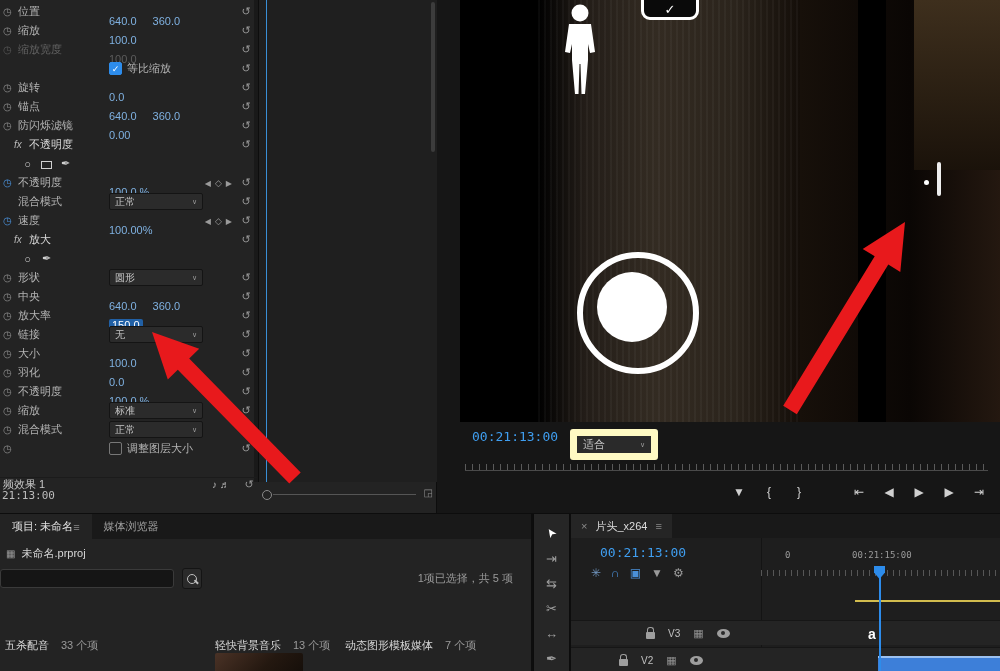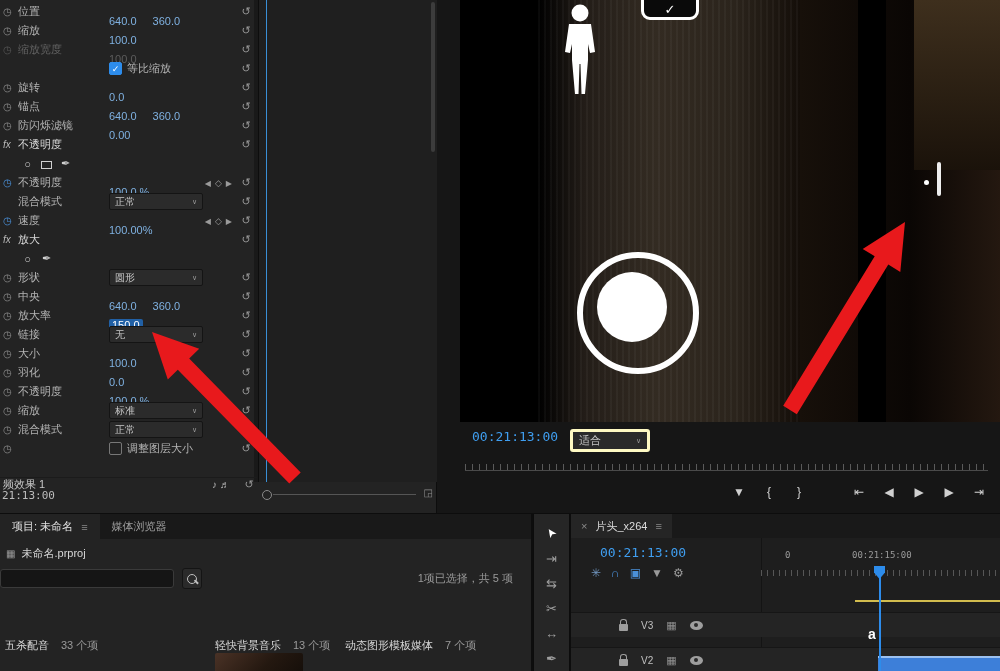--- a/index.html
+++ b/index.html
@@ -15,21 +15,21 @@
   .ec-row.dis .ec-label{color:#616161;}
   .ec-row.dis .ec-watch{color:#555;}
   .ec-vals{display:flex;gap:16px;margin-top:18px;}
   .ec-val{color:#7fb1e1;}
   .ec-val.dis{color:#5c5c5c;}
   .ec-val.hl{background:#2160a5;color:#fff;padding:0 3px;border-radius:2px;}
   .ec-flex{flex:1;}
   .ec-nav{color:#9a9a9a;font-size:8px;margin-right:6px;white-space:nowrap;}
   .ec-nav i{font-style:normal;margin:0 4px;font-size:9px;}
   .ec-reset{width:16px;flex:none;text-align:center;color:#9a9a9a;font-size:11px;}
-  .ec-fx{width:15px;flex:none;font-style:italic;font-size:10px;color:#b8b8b8;}
+  .ec-fx{width:15px;flex:none;font-style:italic;font-size:10px;color:#b8b8b8;margin-left:11px;}
   .ec-seclabel{color:#d8d8d8;}
   .ec-mask{width:19px;flex:none;text-align:center;color:#cfcfcf;font-size:11px;}
   .mrect{display:inline-block;width:9px;height:6px;border:1px solid #cfcfcf;vertical-align:middle;}
   .ec-check{width:11px;height:11px;flex:none;border:1px solid #777;border-radius:2px;margin-right:5px;
             display:flex;align-items:center;justify-content:center;font-size:9px;color:#fff;}
   .ec-check.checked{background:#2d8ceb;border-color:#2d8ceb;}
   .ec-chklabel{color:#b4b4b4;}
   .ec-split{position:absolute;left:254px;top:0;width:4px;height:482px;background:#191919;}
   .ec-lane{position:absolute;left:258px;top:0;width:178px;height:482px;background:#1f1f1f;border-left:1px solid #0d0d0d;}
   .ec-playhead{position:absolute;left:7px;top:0;width:1px;height:100%;background:#3a8fd6;}
@@ -58,34 +58,34 @@
   .pm-dot{position:absolute;left:464px;top:180px;width:5px;height:5px;border-radius:50%;background:#fff;}
   .pm-slit{position:absolute;left:477px;top:162px;width:4px;height:34px;background:#eee;border-radius:2px;}
   .pm-sil{position:absolute;left:95px;top:4px;width:50px;height:92px;}
   .pm-checkbadge{position:absolute;left:181px;top:-13px;width:52px;height:27px;border:3px solid #fff;
            border-radius:9px;background:#0a0a0a;display:flex;align-items:flex-end;justify-content:center;
            color:#fff;font-size:13px;line-height:15px;}
   .pm-circle{position:absolute;left:117px;top:252px;width:110px;height:110px;border:6px solid #fff;border-radius:50%;}
   .pm-circle::after{content:'';position:absolute;left:14px;top:14px;width:70px;height:70px;background:#fff;border-radius:50%;}
   .pm-caption{position:absolute;left:422px;top:344px;font-size:40px;font-weight:bold;color:#fff;letter-spacing:6px;}
   .pm-tc{position:absolute;left:35px;top:429px;color:#3f9ef0;font-size:13px;font-family:"DejaVu Sans Mono",monospace;}
-  .pm-fit{position:absolute;left:133px;top:429px;width:62px;height:17px;background:#2a2a2a;border:3px solid #fef9c3;
+  .pm-fit{position:absolute;left:133px;top:429px;width:62px;height:17px;background:#2a2a2a;border:7px solid #fef9c3;
           border-radius:3px;display:flex;align-items:center;justify-content:space-between;padding:0 6px;
           color:#c8c8c8;font-size:11px;}
   .caret{color:#999;font-size:7px;}
   .pm-ruler{position:absolute;left:28px;right:12px;top:456px;height:14px;border-bottom:1px solid #4a4a4a;}
   .pm-ruler .ticks{position:absolute;bottom:0;left:0;right:0;height:6px;
           background:repeating-linear-gradient(90deg,#5a5a5a 0 1px,transparent 1px 7px);}
   .pm-transport{position:absolute;right:12px;top:481px;display:flex;align-items:center;gap:12px;}
   .tbtn{min-width:18px;height:22px;display:flex;align-items:center;justify-content:center;
         color:#d0d0d0;font-size:12px;}
   
   .pp{position:absolute;left:0;top:514px;width:531px;height:157px;background:#232323;}
   .pp-tabs{height:25px;background:#191919;display:flex;align-items:stretch;}
-  .pp-tab{display:flex;align-items:center;padding:0 12px;font-size:11px;color:#9e9e9e;gap:8px;}
+  .pp-tab{display:flex;align-items:center;padding:0 12px;font-size:11px;color:#9e9e9e;}
   .pp-tab.active{background:#232323;color:#e2e2e2;}
   .menu-ic{color:#8a8a8a;}
   .pp-name{position:absolute;left:6px;top:32px;display:flex;align-items:center;gap:6px;
            font-size:11px;color:#d6d6d6;}
   .film-ic{color:#9a9a9a;font-size:10px;}
   .pp-searchrow{position:absolute;left:0;top:54px;right:0;display:flex;align-items:center;}
   .pp-search{width:160px;height:17px;background:#151515;border:1px solid #3a3a3a;border-radius:3px;
              color:#ddd;font-size:11px;padding:0 6px;outline:none;}
   .pp-magbtn{width:18px;height:19px;margin-left:8px;background:#2a2a2a;border:1px solid #141414;border-radius:3px;
              display:flex;align-items:center;justify-content:center;}
@@ -495,21 +495,21 @@
         <span data-name="timeline-settings-icon" style="color: rgb(154, 154, 154);">⚙</span>
       </div>
     <div class="tl-vdiv" data-name="track-header-divider"></div>
     <div class="tl-ruler" data-name="timeline-ruler">
       <span class="tl-rlabel l0" data-name="ruler-label">0</span>
       <span class="tl-rlabel l1" data-name="ruler-label">00:21:15:00</span>
       <div class="ticks" data-name="ruler-ticks"></div>
     </div>
     <div class="tl-yellow" data-name="work-area-line"></div>
     <div id="tracks" data-name="track-list">
-        <div class="tl-track" data-name="track-v3" style="top: 98px;">
+        <div class="tl-track" data-name="track-v3" style="top: 106px; padding-left: 27px;">
           <div class="tl-thead" data-name="track-header">
             <span class="lock" data-name="lock-icon"></span>
             <span class="tl-badge" data-name="track-target-button">V3</span>
             <span class="sync" data-name="sync-lock-icon">▦</span>
             <span class="eye" data-name="toggle-track-output-icon"></span>
           </div>
         </div>
         <div class="tl-track" data-name="track-v2" style="top: 133px;">
           <div class="tl-thead" data-name="track-header">
             <span class="lock" data-name="lock-icon"></span>

